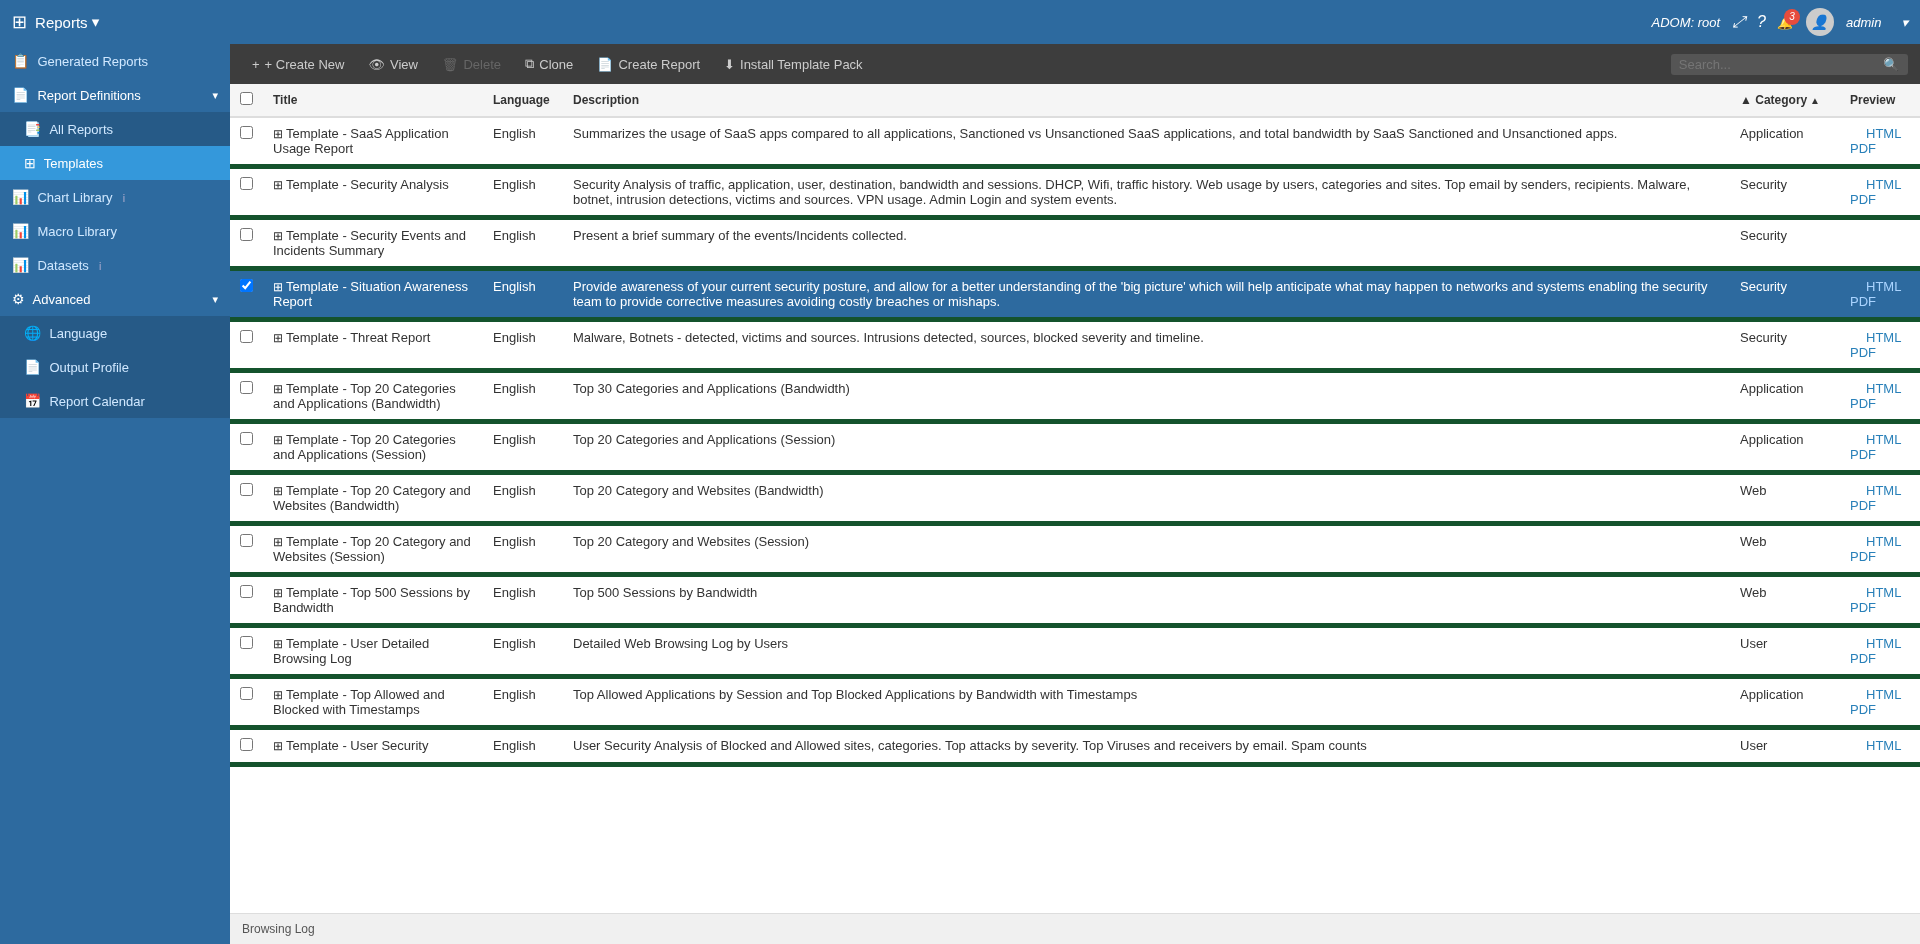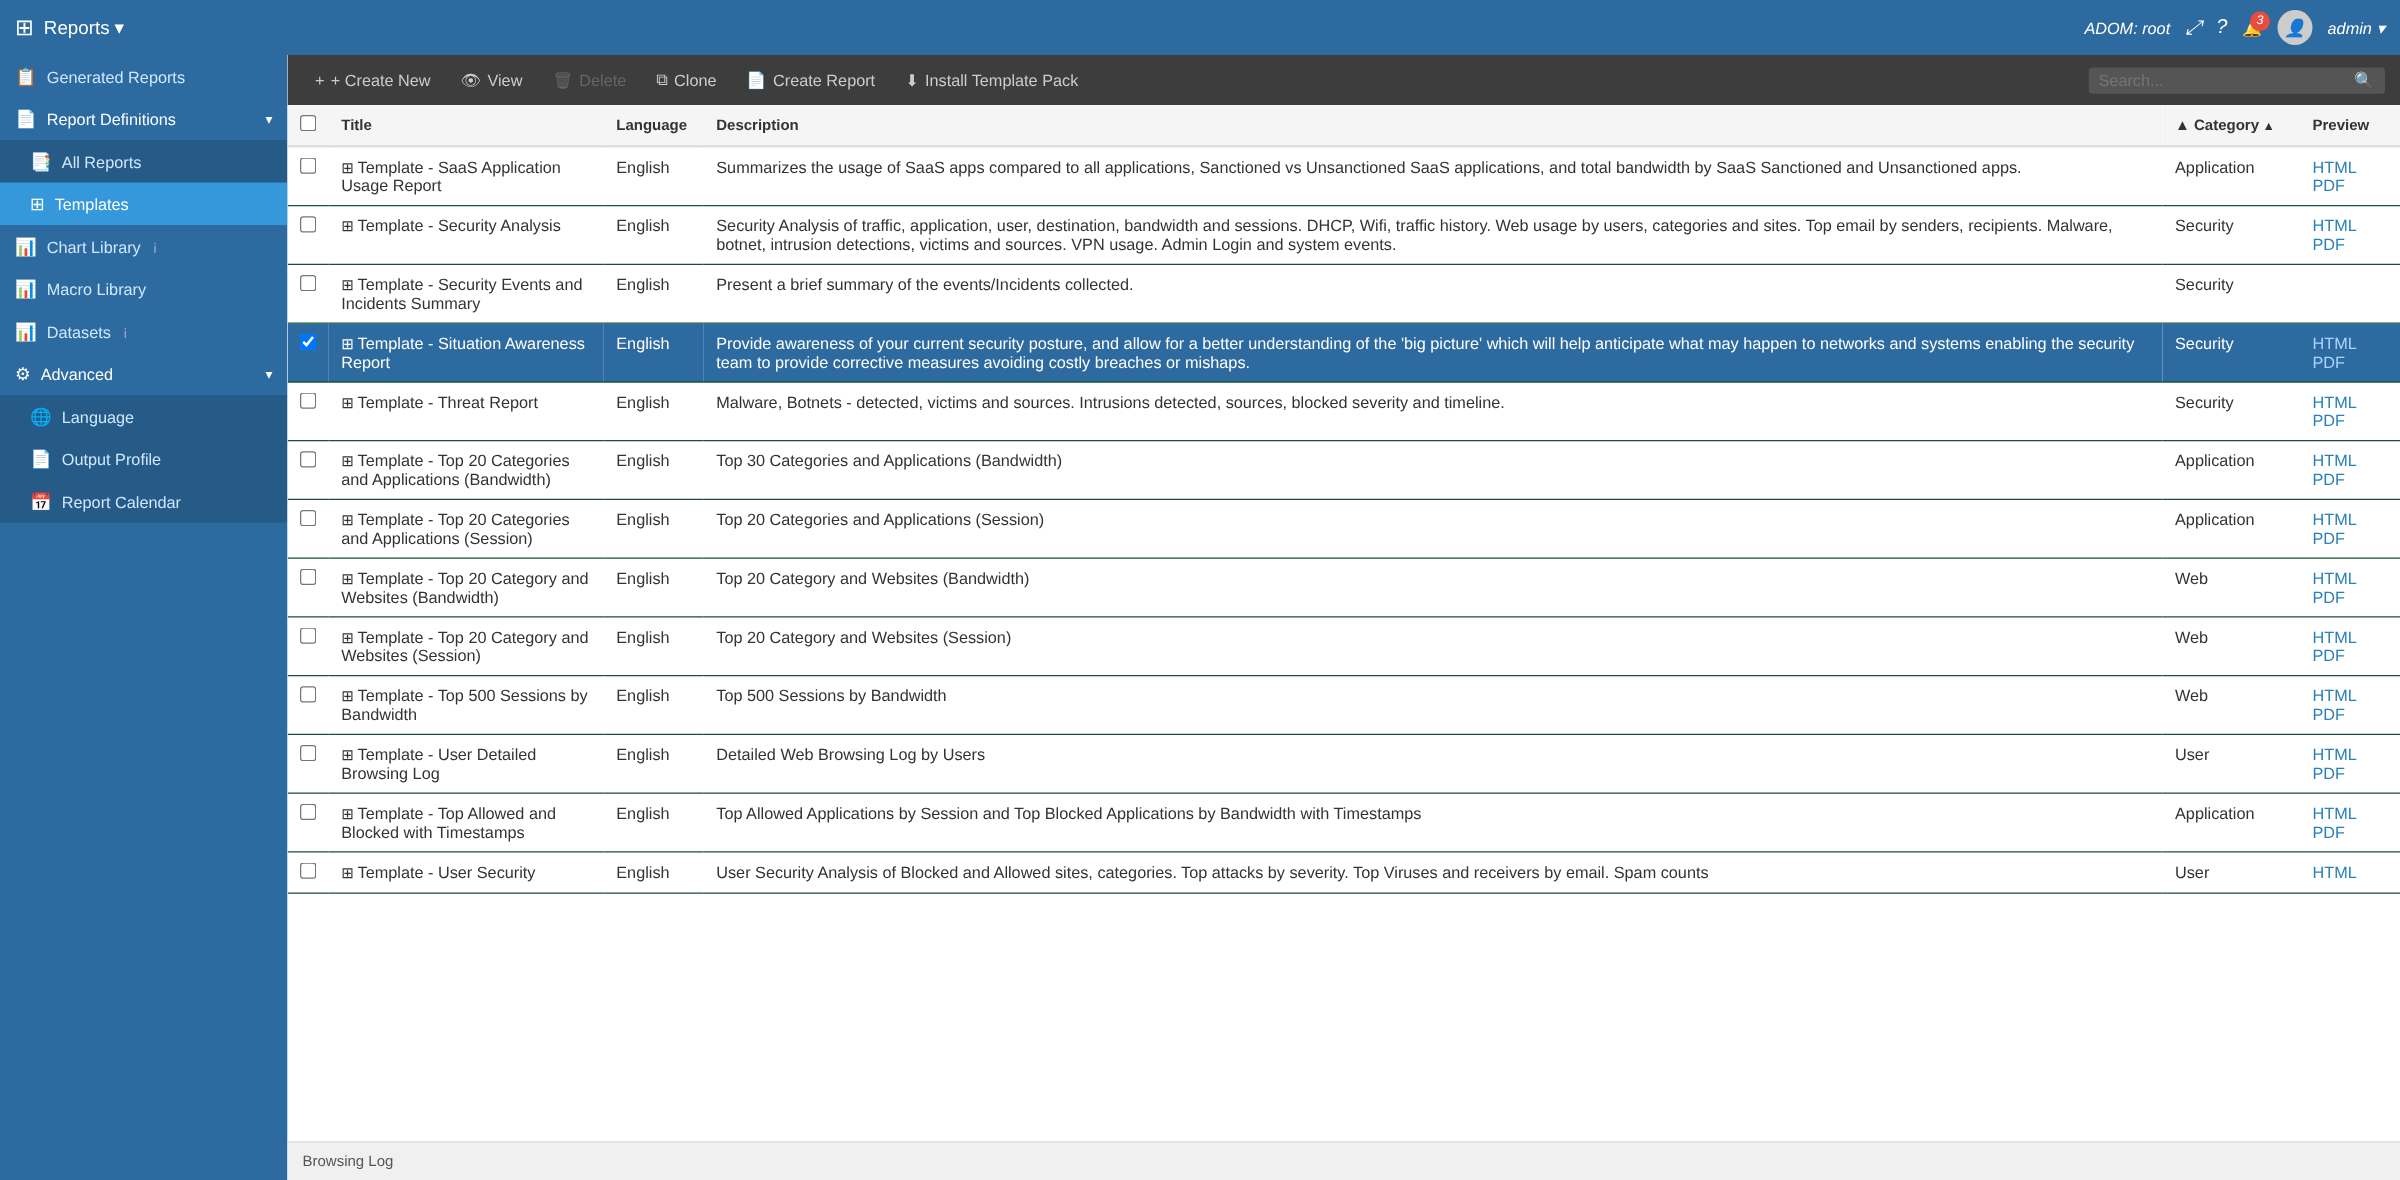--- a/index.html
+++ b/index.html
@@ -17,21 +17,21 @@
     }
     .top-nav-left { display: flex; align-items: center; gap: 8px; }
     .top-nav-grid { color: white; font-size: 18px; cursor: pointer; }
     .top-nav-title { color: white; font-size: 15px; font-weight: 500; display: flex; align-items: center; gap: 4px; }
     .top-nav-right { display: flex; align-items: center; gap: 12px; font-style: italic; }
     .adom-label { color: white; font-size: 13px; }
     .nav-icon { color: white; font-size: 16px; cursor: pointer; }
     .notif-badge { position: relative; display: inline-block; }
     .notif-badge .badge { background: #e74c3c; color: white; border-radius: 50%; width: 16px; height: 16px; font-size: 10px; display: flex; align-items: center; justify-content: center; position: absolute; top: -6px; right: -6px; }
     .avatar { width: 28px; height: 28px; border-radius: 50%; background: #ccc; overflow: hidden; display: flex; align-items: center; justify-content: center; color: #555; font-size: 14px; }
-    .admin-label { color: white; font-size: 13px; display: flex; align-items: center; gap: 4px; }
+    .admin-label { color: white; font-size: 13px; display: flex; align-items: center; gap: 20px; }
 
     
     .layout { display: flex; flex: 1; overflow: hidden; }
 
     
     .sidebar {
       width: 230px;
       background: #2d6a9f;
       flex-shrink: 0;
       display: flex;
@@ -108,33 +108,33 @@
       padding: 8px 10px;
       text-align: left;
       font-weight: 600;
       font-size: 12px;
       color: #333;
       border-bottom: 2px solid #ddd;
       white-space: nowrap;
     }
     thead th.sortable { cursor: pointer; }
     thead th.sortable::after { content: ' ▲'; font-size: 10px; }
-    tbody tr { border-bottom: 1px solid #14532d; }
+    tbody tr { border-bottom: 5px solid #14532d; }
     tbody tr.selected { background: #2d6a9f; color: white; }
     tbody tr.selected td { color: white; }
     tbody td { padding: 8px 10px; vertical-align: top; font-size: 13px; color: #333; }
     tbody tr.selected .link-html,
     tbody tr.selected .link-pdf { color: #aad4ff; }
     .cb-col { width: 30px; }
     .title-col { width: 220px; }
     .lang-col { width: 80px; }
     .desc-col { }
     .cat-col { width: 110px; text-align: left; }
     .prev-col { width: 80px; }
-    .link-html { color: #2980b9; display: block; text-decoration: none; cursor: pointer; }
+    .link-html { color: #2980b9; display: block; text-decoration: none; cursor: pointer; margin-left: 16px; }
     .link-pdf { color: #2980b9; display: block; text-decoration: none; cursor: pointer; }
     input[type=checkbox] { cursor: pointer; }
 
     
     .bottom-bar {
       background: #f0f0f0;
       border-top: 1px solid #ddd;
       height: 30px;
       display: flex;
       align-items: center;

